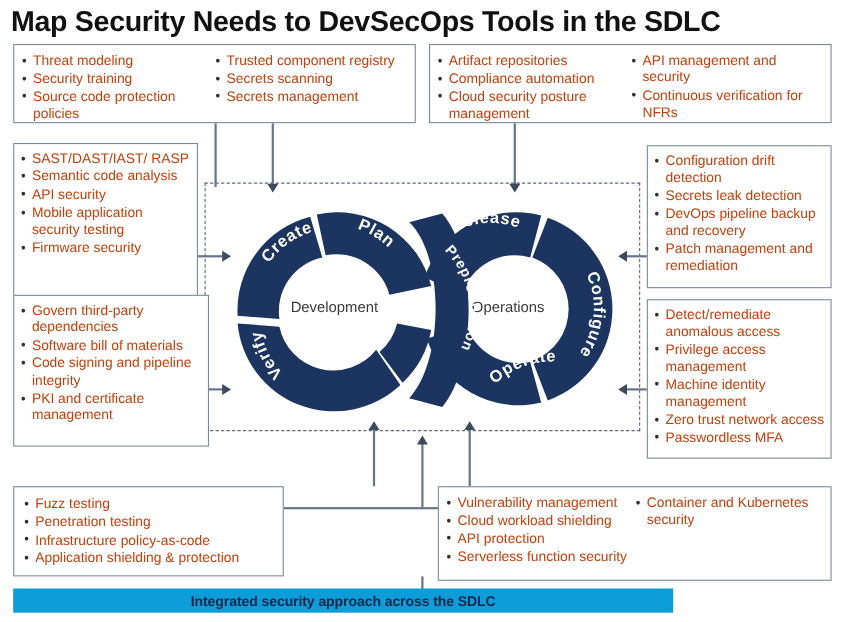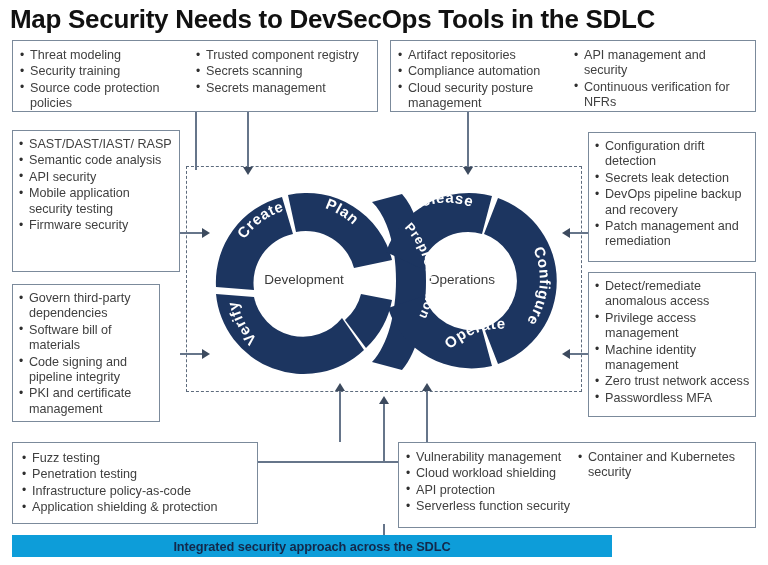--- a/index.html
+++ b/index.html
@@ -54,36 +54,36 @@
     list-style: none;
     margin: 0;
     padding: 0;
   }
   ul.blist li {
     position: relative;
     padding-left: 11px;
     margin: 0 0 1px 0;
     font-size: 12.6px;
     line-height: 15.4px;
-    color: #404040;
+    color: #c2410c;
   }
   ul.blist li::before {
     content: "\2022";
     position: absolute;
     left: 1px;
     top: -0.5px;
     font-size: 12px;
     color: #2e2e2e;
   }
 
   
   #panel-tl   { left: 12px;  top: 40px;  width: 366px; height: 72px; }
   #panel-tr   { left: 390px; top: 40px;  width: 366px; height: 72px; }
   #panel-ml   { left: 12px;  top: 130px; width: 168px; height: 142px; }
-  #panel-bl   { left: 12px;  top: 284px; width: 148px; height: 138px; }
+  #panel-bl   { left: 12px;  top: 268px; width: 178px; height: 138px; }
   #panel-mr   { left: 588px; top: 132px; width: 168px; height: 130px; }
   #panel-br   { left: 588px; top: 272px; width: 168px; height: 145px; }
   #panel-bot-l{ left: 12px;  top: 442px; width: 246px; height: 82px; }
   #panel-bot-r{ left: 398px; top: 442px; width: 358px; height: 86px; }
 
   #panel-ml .cols, #panel-bl .cols,
   #panel-mr .cols, #panel-br .cols { padding: 6px 5px 4px 5px; }
   #panel-bot-l .cols { padding: 8px 6px 5px 8px; }
 
   

